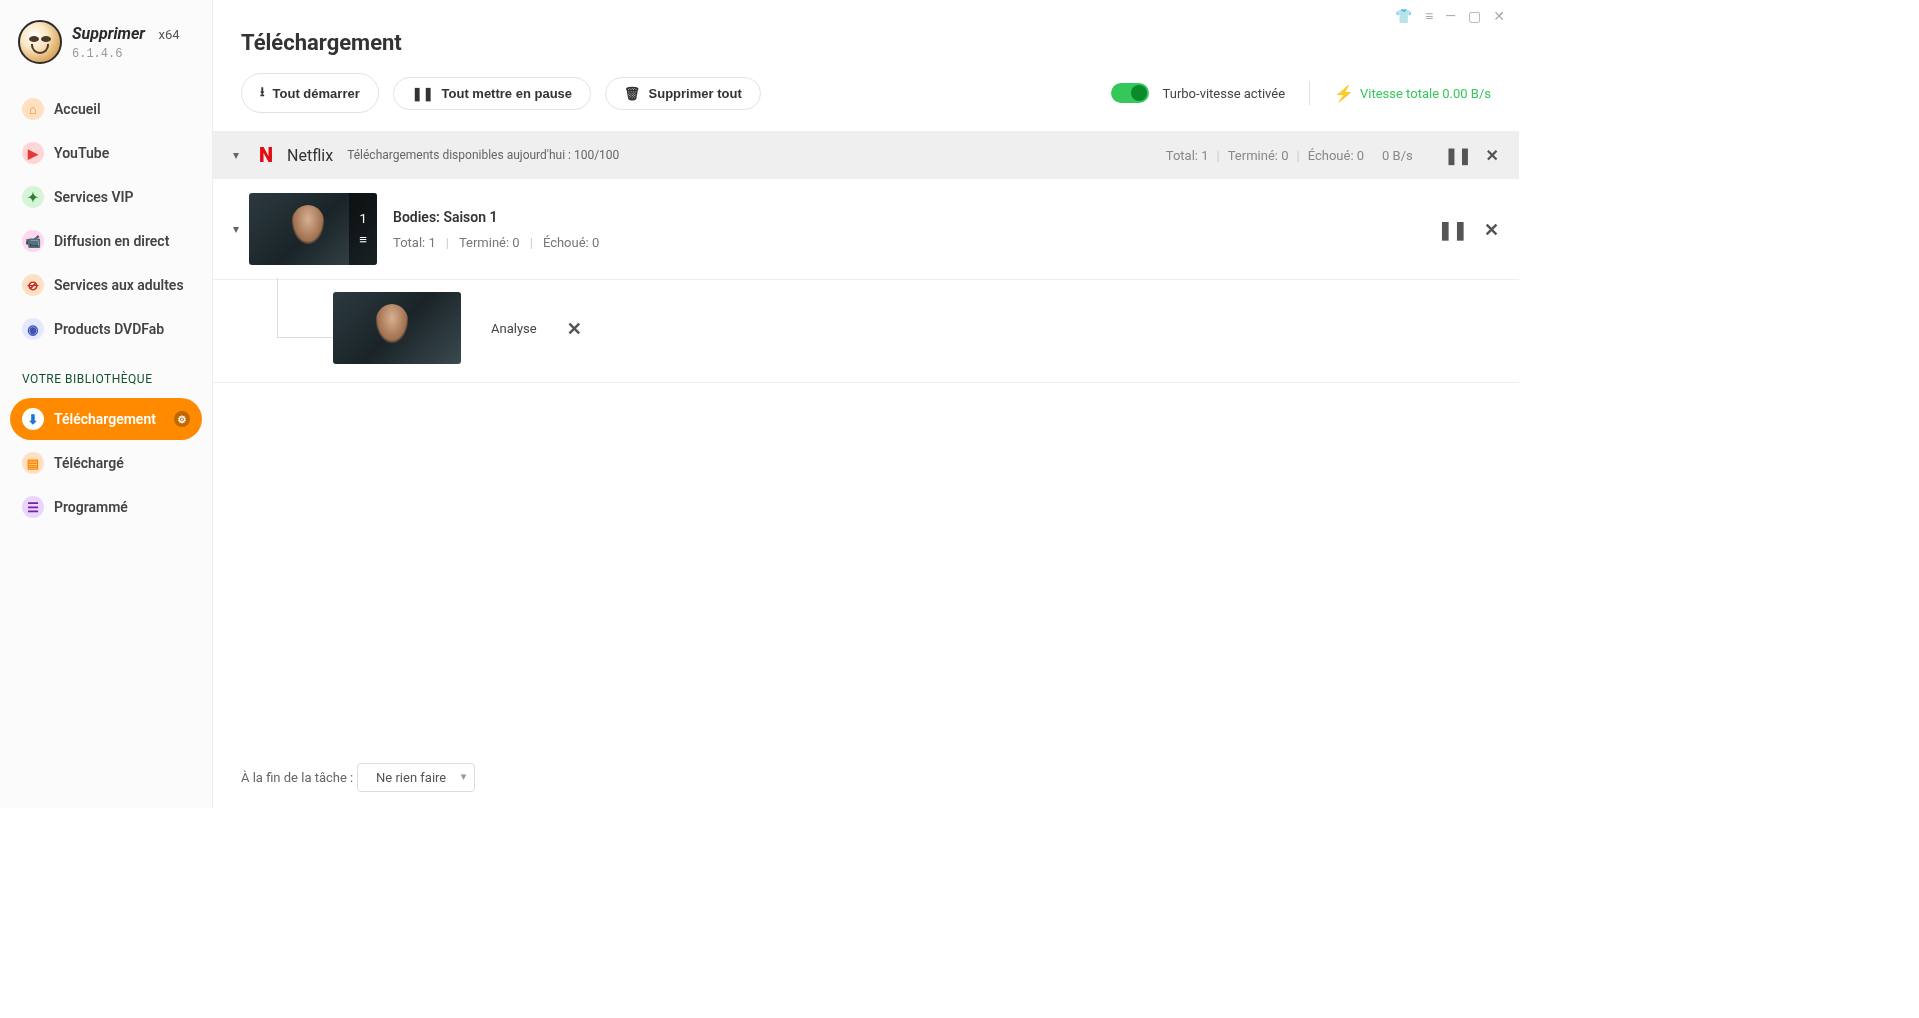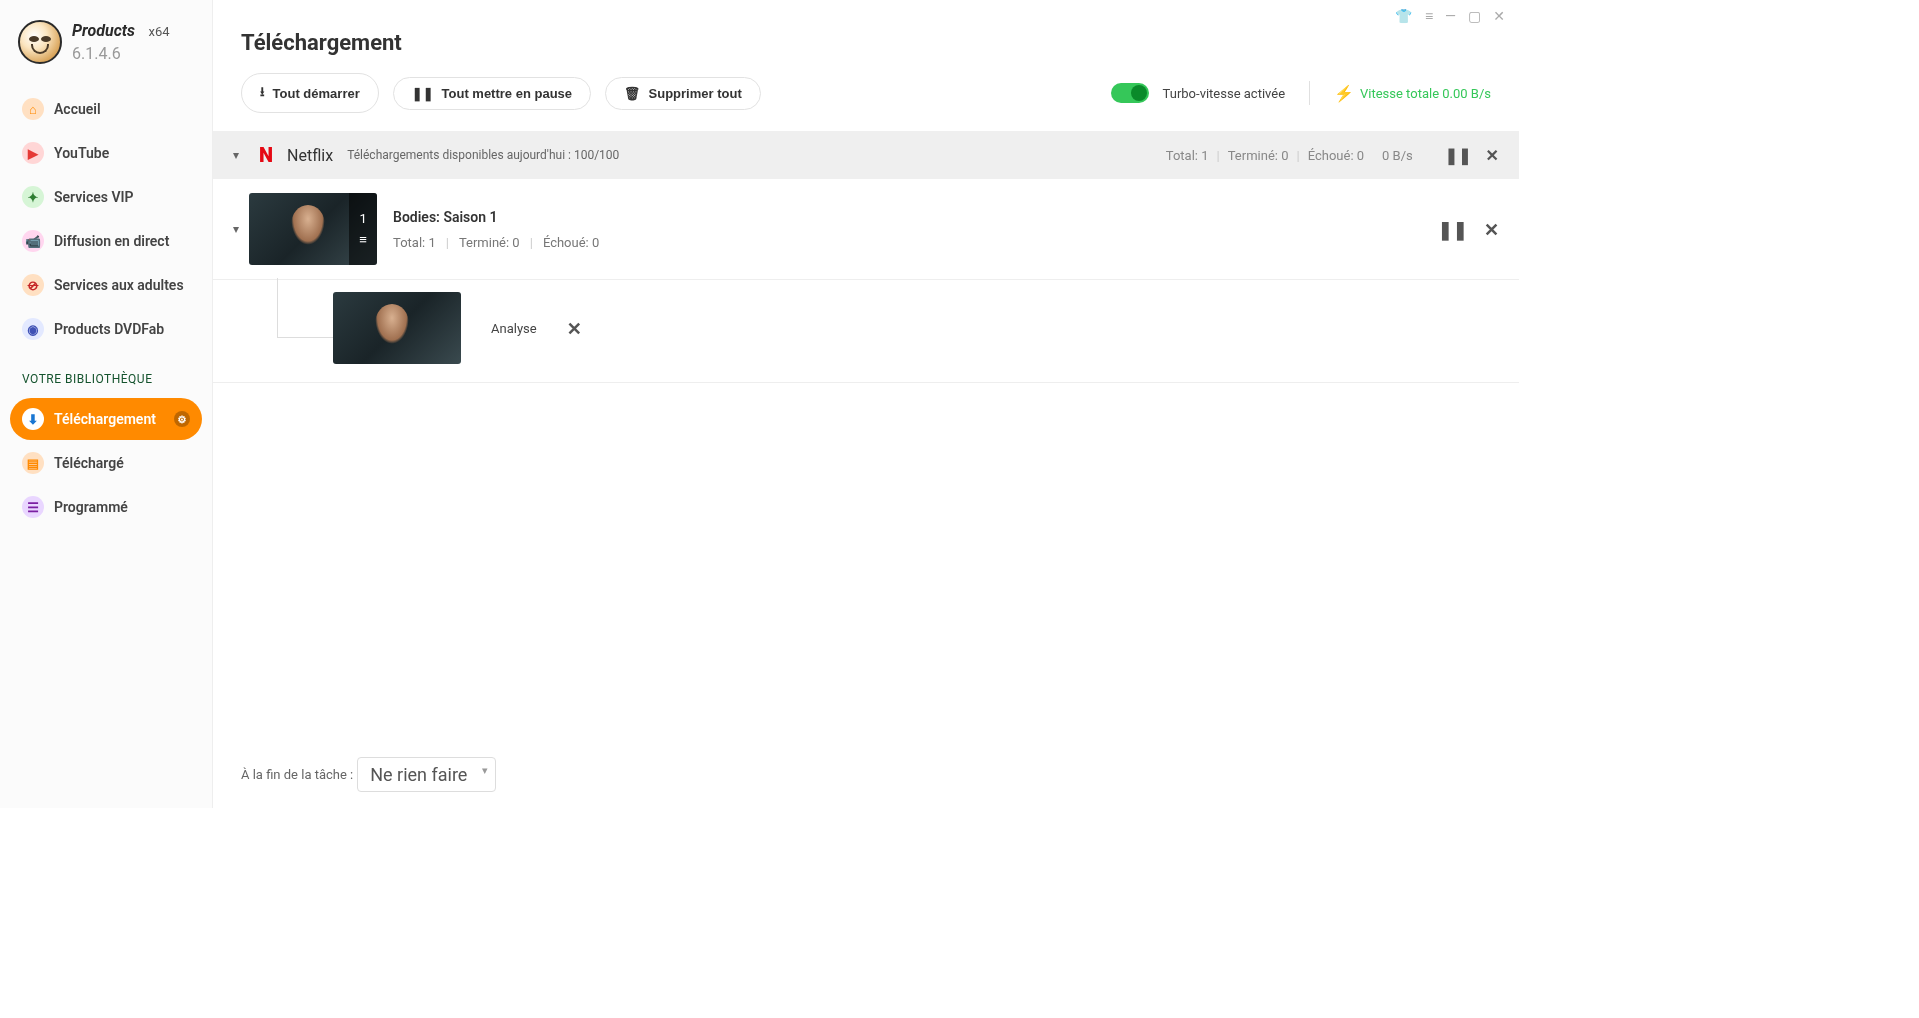--- a/index.html
+++ b/index.html
@@ -53,21 +53,21 @@
   position: absolute;
   width: 18px; height: 10px;
   border: 2px solid #4a3a28;
   border-top: none;
   border-radius: 0 0 18px 18px;
   top: 22px;
 }
 .logo-text { margin-left: 10px; }
 .logo-name { font-weight: 700; font-style: italic; font-size: 16px; color: #2a2a2a; }
 .logo-arch { font-size: 13px; color: #555; margin-left: 10px; }
-.logo-version { font-size: 16px; color: #999; margin-top: 4px; }
+.logo-version { font-size: 12px; color: #999; margin-top: 4px; font-family: Liberation Mono, monospace; }
 
 .nav-list { padding: 6px 10px; }
 .nav-item {
   display: flex;
   align-items: center;
   padding: 10px 12px;
   border-radius: 22px;
   cursor: pointer;
   margin-bottom: 2px;
   font-weight: 600;
@@ -285,45 +285,46 @@
   display: flex;
   align-items: center;
   gap: 4px;
   font-size: 13px;
   color: #666;
 }
 .select-box {
   border: 1px solid #ddd;
   border-radius: 4px;
   padding: 6px 28px 6px 12px;
-  font-size: 18px;
+  font-size: 13px;
   position: relative;
   cursor: pointer;
   color: #555;
   min-width: 118px;
+  text-align: right;
 }
 .select-box::after {
   content: '▾';
   position: absolute;
   right: 8px;
   color: #999;
   font-size: 11px;
 }
 </style>
 </head>
 <body>
 
 <div class="sidebar">
   <div class="logo-block">
     <div class="logo-circle">
       <div class="logo-mouth"></div>
     </div>
     <div class="logo-text">
       <div>
-        <span class="logo-name">Products</span>
+        <span class="logo-name">Supprimer</span>
         <span class="logo-arch">x64</span>
       </div>
       <div class="logo-version">6.1.4.6</div>
     </div>
   </div>
 
   <div class="nav-list">
     <div class="nav-item">
       <span class="icon-slot icon-home">⌂</span>
       <span>Accueil</span>

